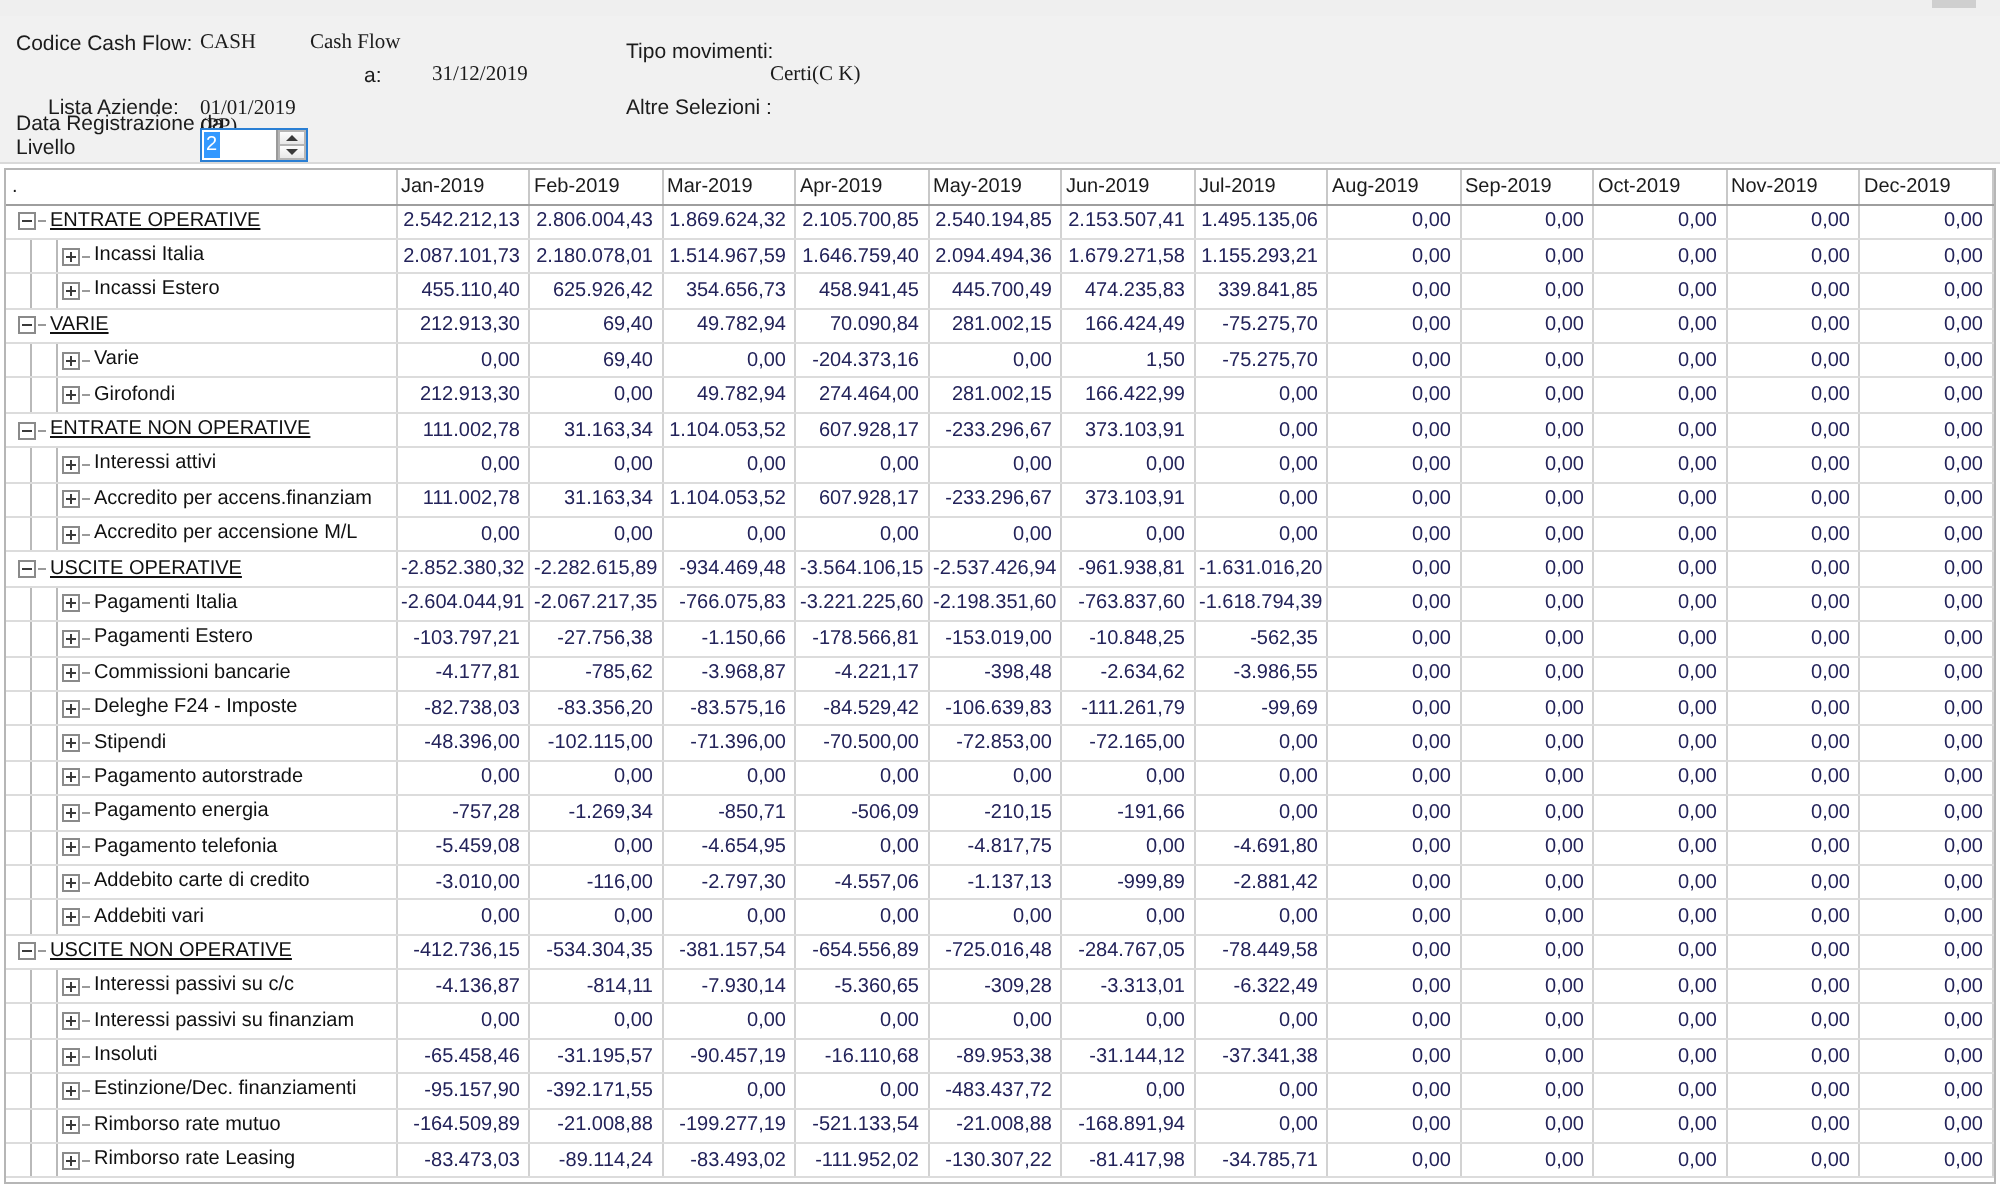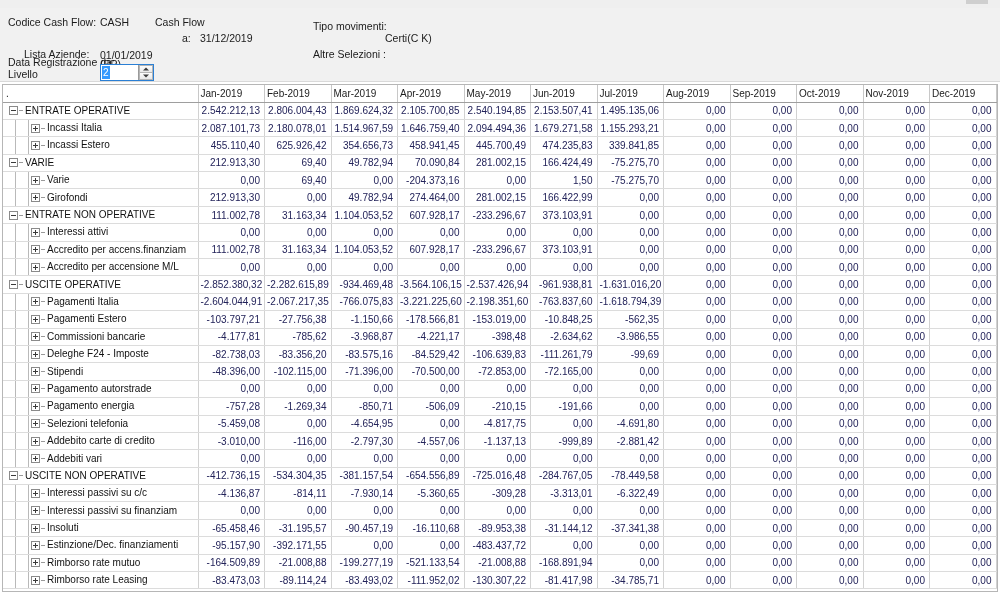--- a/index.html
+++ b/index.html
@@ -41,31 +41,31 @@
     border-bottom: 1px solid #d9d9d9;
   }
   .crit-row {
     position: absolute;
     font-size: 10.5px;
     color: #1b1b1b;
     white-space: nowrap;
     line-height: 12px;
   }
   .lbl { color: #1b1b1b; }
-  .val { color: #1b1b1b; }
+  .val { color: #1b1b1b; font-family: Liberation Serif, serif; }
 
   
   .p-codice-lbl   { left: 8px;   top: 8px; }
   .p-codice-val   { left: 100px; top: 8px; }
   .p-codice-desc  { left: 155px; top: 8px; }
 
   .p-data-lbl     { left: 8px;   top: 24px; margin-top: 24px; }
   .p-data-val     { left: 100px; top: 41px; }
   .p-data-a-lbl   { left: 182px; top: 24px; }
-  .p-data-a-val   { left: 200px; top: 24px; }
+  .p-data-a-val   { left: 216px; top: 24px; }
   .p-tipo-lbl     { left: 313px; top: 12px; }
   .p-tipo-val     { left: 385px; top: 24px; }
 
   .p-lista-lbl    { left: 24px;   top: 40px; }
   .p-lista-val    { left: 100px; top: 40px; margin-top: 10px; }
   .p-altre-lbl    { left: 313px; top: 40px; }
 
   .p-livello-lbl  { left: 8px;   top: 60px; }
 
   
@@ -236,21 +236,21 @@
   }
   .tree-text {
     flex: 1 1 auto;
     font-size: 10px;
     line-height: 12px;
     color: #111111;
     overflow: hidden;
     text-overflow: ellipsis;
     white-space: nowrap;
   }
-  .lvl1 .tree-text { color: #111111; }
+  .lvl1 .tree-text { color: #111111; text-decoration: underline; }
 
   
   .grid-filler {
     height: 6px;
     background: #ffffff;
   }
 </style>
 </head>
 <body>
 
@@ -787,21 +787,21 @@
           </tr>
           <tr>
             <td class="cell-label">
               <div class="tree lvl2">
                 <div class="tree-indent">
                   <div class="vline vline-a"></div>
                   <div class="vline vline-b"></div>
                 </div>
                 <div class="toggle plus"></div>
                 <div class="dash"></div>
-                <div class="tree-text">Selezioni telefonia</div>
+                <div class="tree-text">Pagamento telefonia</div>
               </div>
             </td>
             <td>-5.459,08</td>
             <td>0,00</td>
             <td>-4.654,95</td>
             <td>0,00</td>
             <td>-4.817,75</td>
             <td>0,00</td>
             <td>-4.691,80</td>
             <td>0,00</td>

